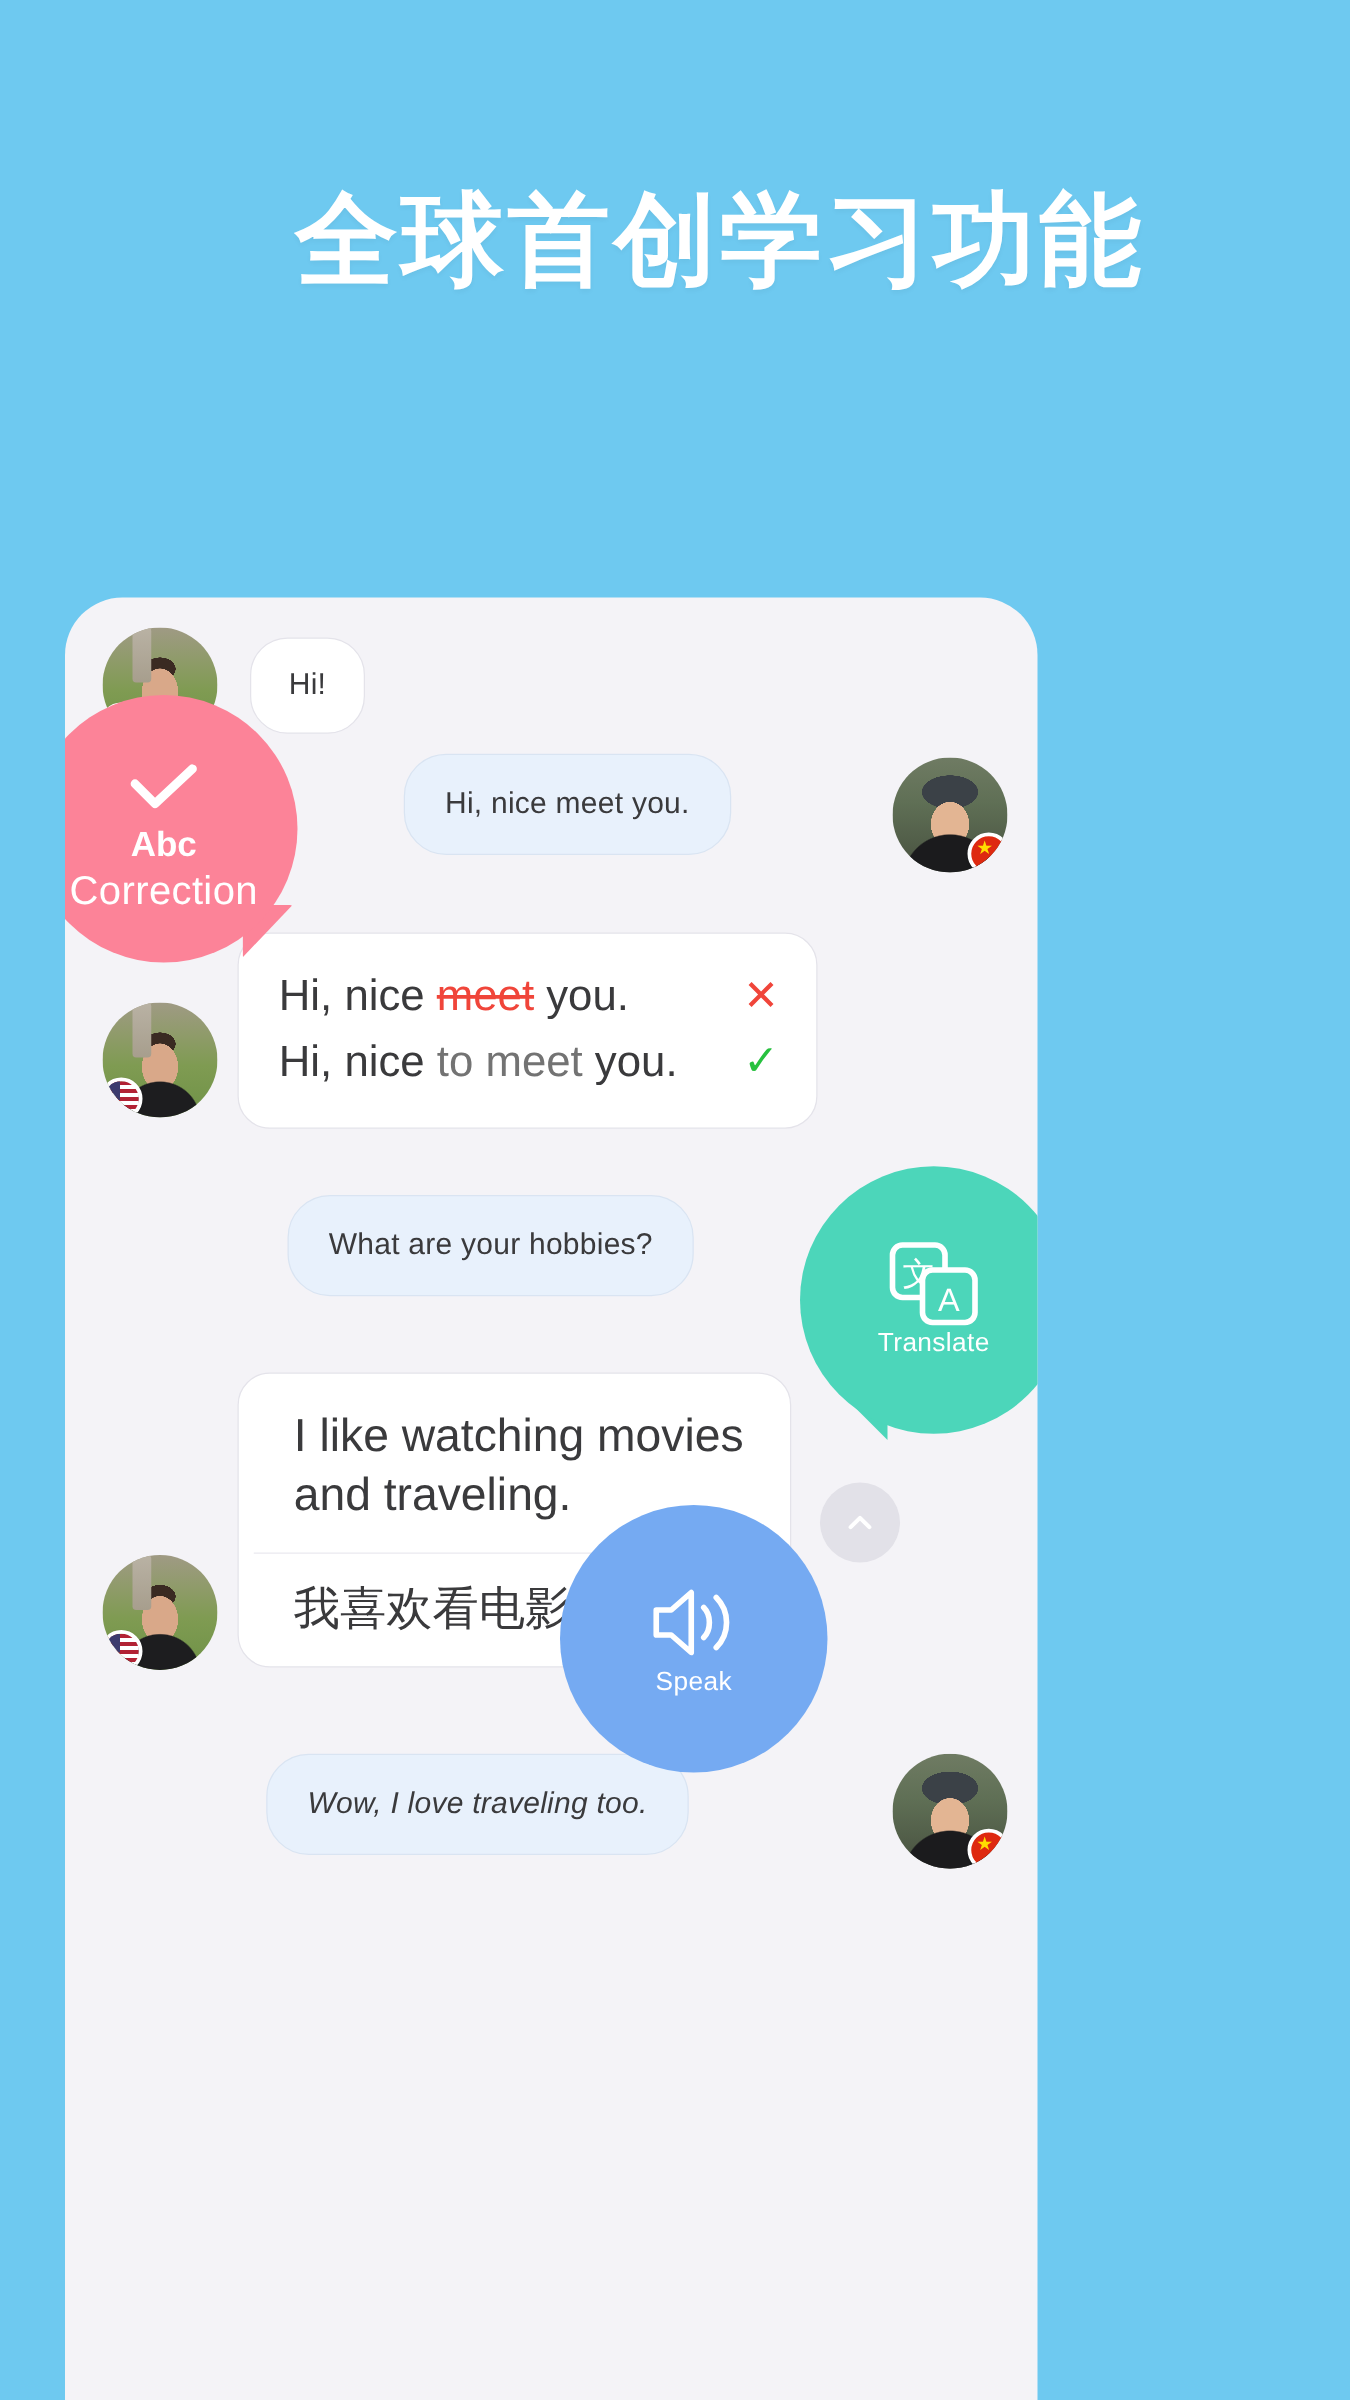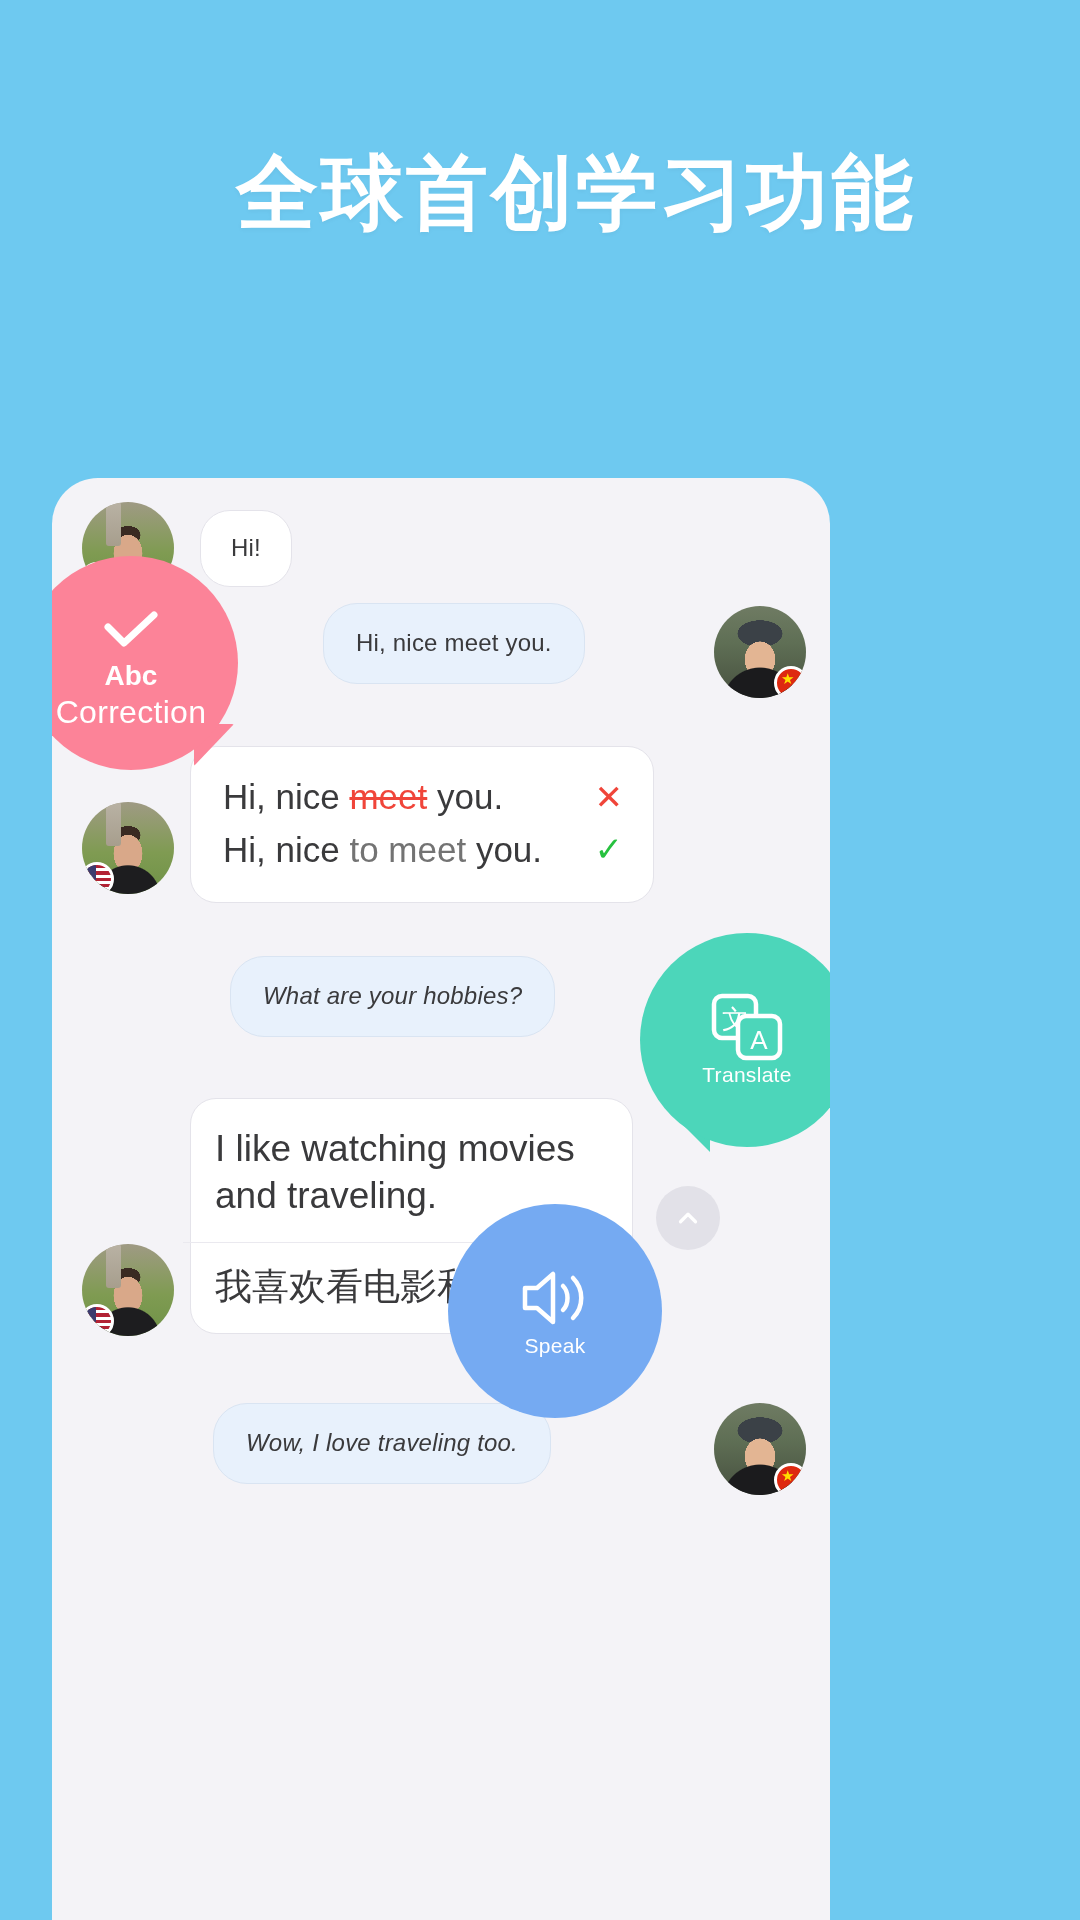--- a/index.html
+++ b/index.html
@@ -139,21 +139,21 @@
   .mark.x { color: #F0453A; }
   .mark.v { color: #27C13F; }
 
   
   .trans-card {
     position: absolute;
     background: #FFFFFF;
     border: 1px solid #E4E3EA;
     border-radius: 26px;
     width: 443px;
-    padding: 26px 32px 24px 24px;
+    padding: 26px 32px 24px 44px;
   }
   .trans-en {
     font-size: 37px; color: #3A3A3C; line-height: 1.28;
     padding-bottom: 22px;
   }
   .trans-divider { height: 1px; background: #EAE9EF; margin: 0 -32px; }
   .trans-zh {
     font-size: 37px; color: #3A3A3C;
     padding-top: 22px; line-height: 1.2;
     font-family: "DejaVu Sans", "Liberation Sans", sans-serif;
@@ -255,21 +255,21 @@
         <span class="mark x">✕</span>
       </div>
       <div class="corr-row">
         <span class="corr-text">
           <span>Hi, nice </span><span class="ok-word">to meet</span><span> you.</span>
         </span>
         <span class="mark v">✓</span>
       </div>
     </div>
 
-    <div class="bubble right" style="left:178px; top:478px;font-style:italic;">
+    <div class="bubble right" style="left:178px; top:478px;">
       <span>What are your hobbies?</span>
     </div>
 
     <div class="avatar" style="left:30px; top:766px;">
       <div class="photo male"></div>
       <div class="flag-badge flag-us"></div>
     </div>
     <div class="trans-card" style="left:138px; top:620px;">
       <div class="trans-en">I like watching movies and traveling.</div>
       <div class="trans-divider"></div>

